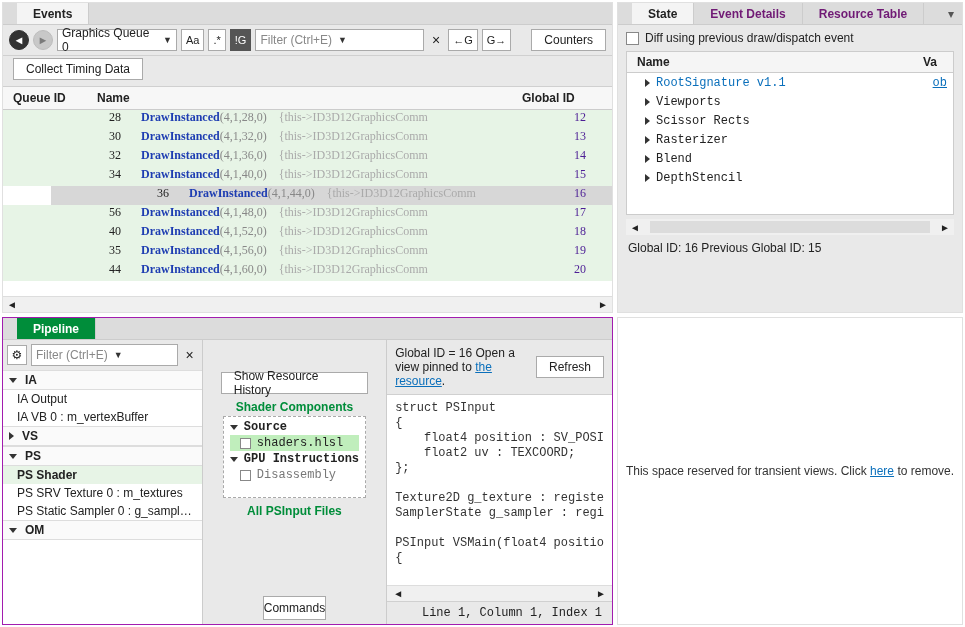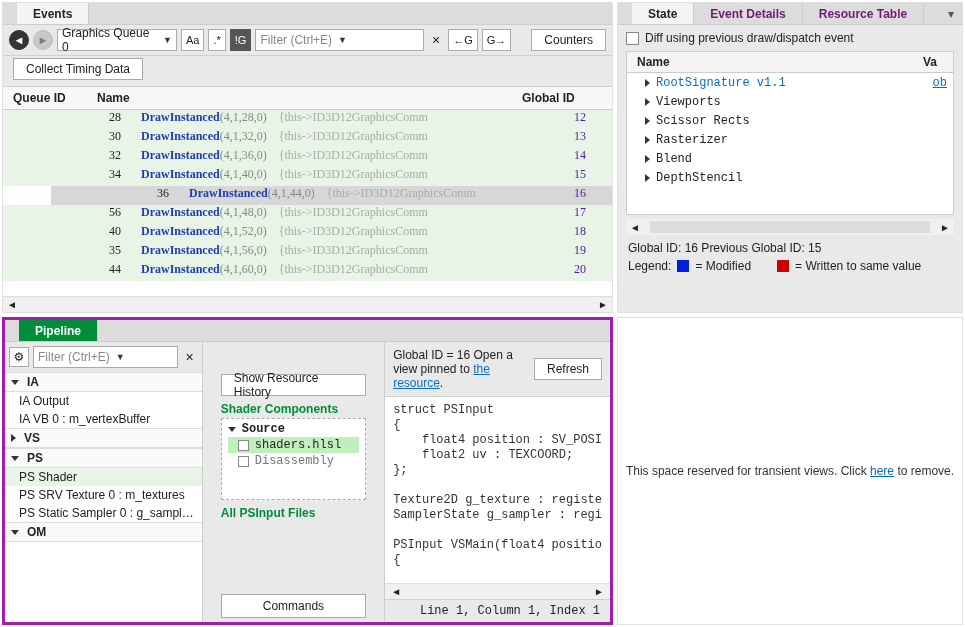--- a/index.html
+++ b/index.html
@@ -239,21 +239,21 @@
     display: flex;
     align-items: center;
     gap: 6px;
     font-size: 12px;
   }
   .sw { width: 12px; height: 12px; display: inline-block; }
   .sw.blue { background: #0020e0; }
   .sw.red  { background: #d00000; }
   
   .pipeline {
-    border: 3px solid #a21caf;
+    border: 1px solid #a21caf;
     margin: 2px;
     display: flex;
     flex-direction: column;
     min-height: 0;
   }
   .pl-body {
     display: flex;
     flex: 1;
     min-height: 0;
     background: #e9e9e9;
@@ -292,28 +292,29 @@
     padding: 2px 6px;
     display: flex;
     align-items: center;
     gap: 4px;
   }
   .sec-item {
     padding: 2px 8px 2px 14px;
     white-space: nowrap;
     overflow: hidden;
   }
-  .sec-item.green { background: #e7f4e6; }
+  .sec-item.green { background: #e7f4e6; font-weight: bold; }
   .pl-mid {
     width: 188px;
     display: flex;
     flex-direction: column;
     padding: 4px 18px;
     min-height: 0;
     background: #e9e9e9;
+    align-items: center;
   }
   .mid-head {
     font-weight: 700;
     color: #008d3a;
     margin: 6px 0 2px 0;
   }
   .mid-box {
     border: 1px dashed #aaa;
     background: #fff;
     font-family: "Consolas","Courier New",monospace;
@@ -548,28 +549,20 @@
               <span class="n">DepthStencil</span>
             </div>
           </div>
       </div>
       <div class="sg-hbar">
         <span>◄</span>
         <span class="track"></span>
         <span>►</span>
       </div>
       <div class="status">Global ID: 16  Previous Global ID: 15</div>
-      <div class="legend">
-        <span>Legend:</span>
-        <span class="sw blue"></span>
-        <span>= Modified</span>
-        <span style="width:14px"></span>
-        <span class="sw red"></span>
-        <span>= Written to same value</span>
-      </div>
     </div>
   </div>
 
   <div class="pipeline">
     <div class="tabbar" style="background:#dcdcdc">
       <span style="width:14px"></span>
       <div class="tab green">Pipeline</div>
       <div class="tab-spacer"></div>
     </div>
     <div class="pl-body">
@@ -615,20 +608,24 @@
         <div class="mid-head">Shader Components</div>
         <div class="mid-box">
           <div class="mb-row">
             <span class="tri-d"></span>
             <b>Source</b>
           </div>
           <div class="mb-row sel">
             <span class="icon-file"></span>
             <span>shaders.hlsl</span>
           </div>
+          <div class="mb-row">
+            <span class="tri-d"></span>
+            <b>GPU Instructions</b>
+          </div>
           <div class="mb-row" style="color:#777">
             <span class="icon-file"></span>
             <span>Disassembly</span>
           </div>
         </div>
         <div class="mid-head">All PSInput Files</div>
         <div class="mid-btn">Commands</div>
       </div>
 
       <div class="pl-right">

